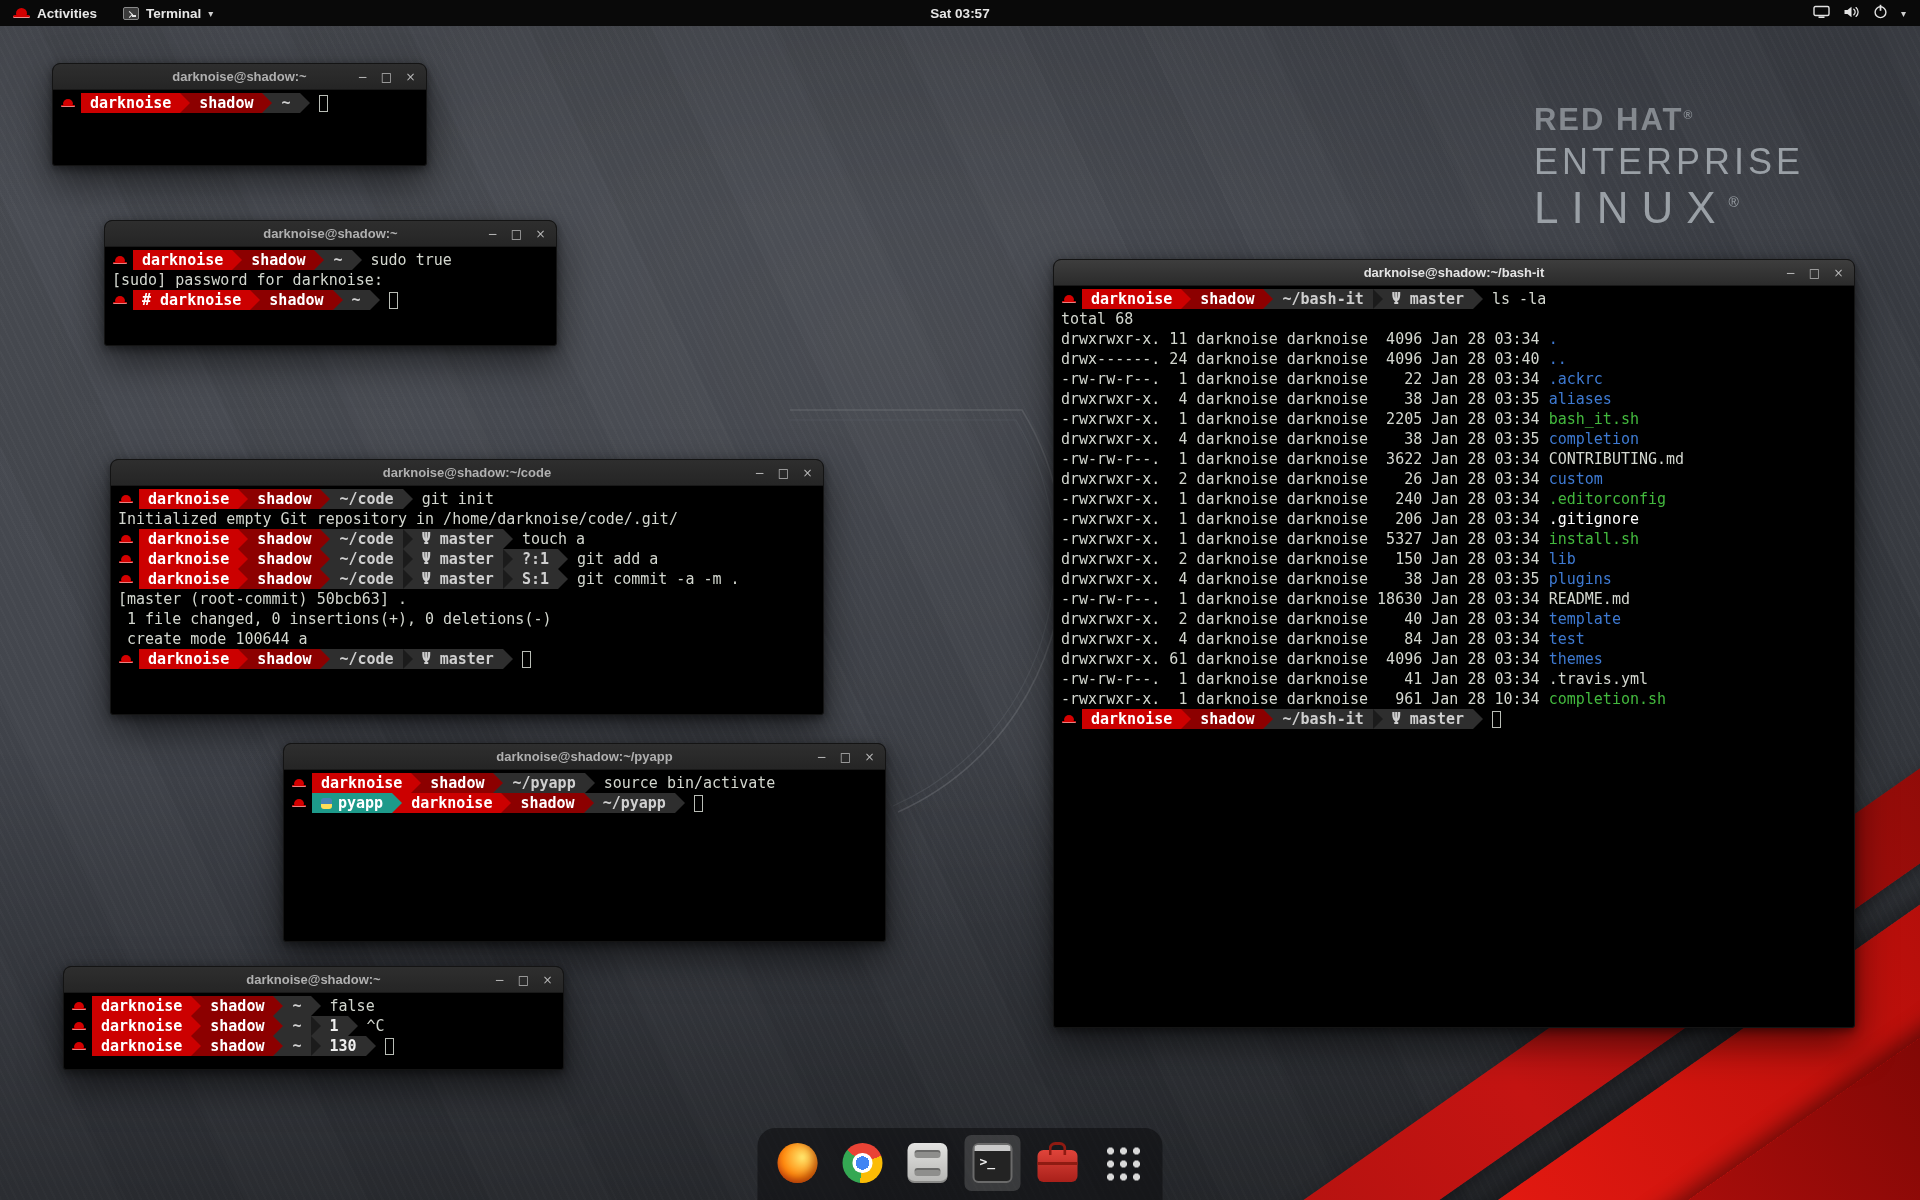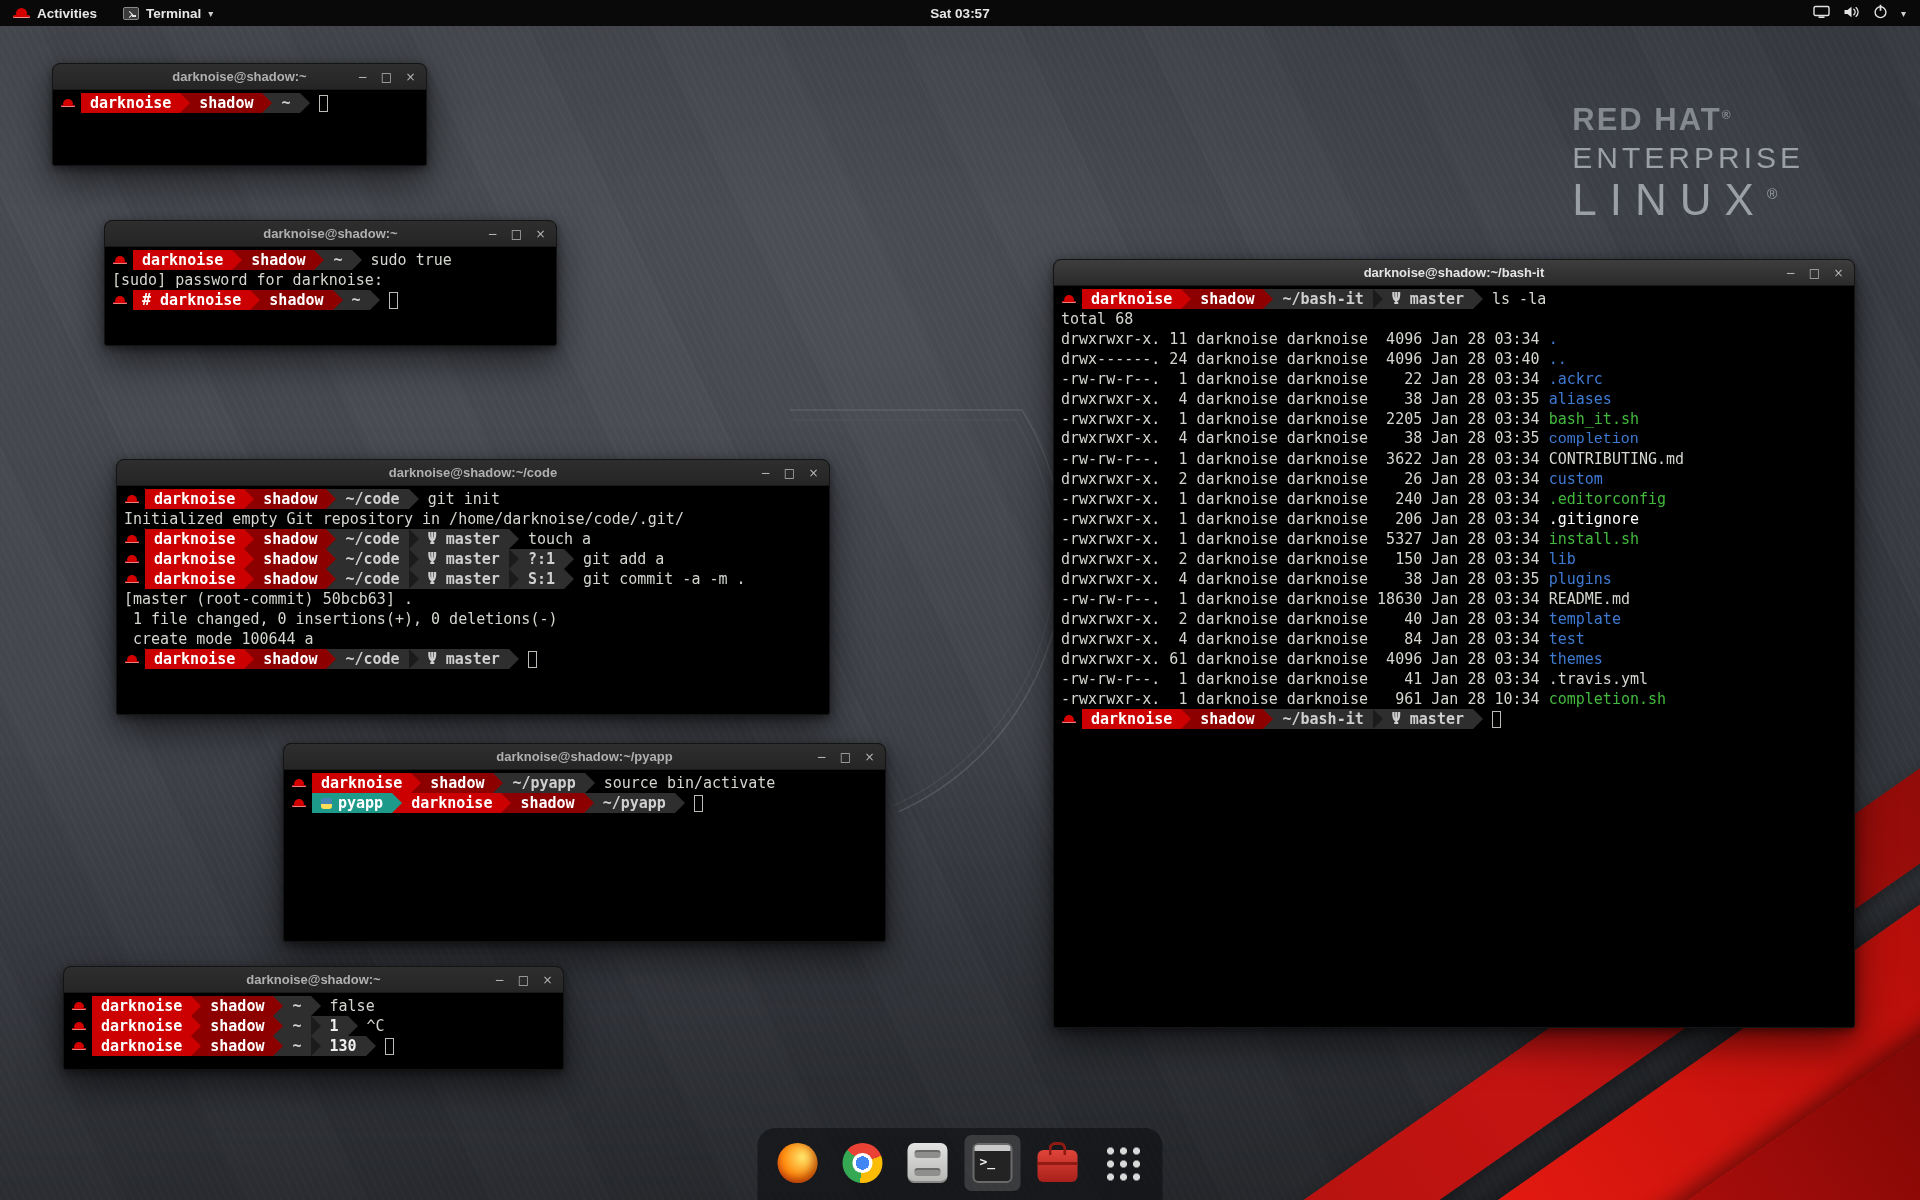--- a/index.html
+++ b/index.html
@@ -22,21 +22,21 @@
   #ribbons { position: absolute; right: 0; bottom: 0; width: 900px; height: 640px; overflow: hidden; z-index: 2; pointer-events: none; }
   .rb { position: absolute; left: -200px; width: 1300px; transform: rotate(-35deg); }
   .rb1 { height: 78px;  top: 532px; background: linear-gradient(90deg, #9e100c, #c41412 55%, #8a0a07); box-shadow: 0 6px 18px rgba(0,0,0,0.35); }
   .rb2 { height: 131px; top: 674px; background: linear-gradient(90deg, #d01010, #ef1c12 45%, #b00d0a); box-shadow: 0 -8px 22px rgba(0,0,0,0.40); }
   .rb3 { height: 165px; top: 811px; background: linear-gradient(90deg, #a90d0a, #d31310 50%, #7c0705); box-shadow: 0 -8px 20px rgba(0,0,0,0.45); }
 
   
   #logo { position: absolute; top: 102px; right: 116px; z-index: 1; user-select: none; }
   .logo-brand { font-size: 31px; font-weight: bold; letter-spacing: 2px; color: #84898f; }
   .logo-brand sup { font-size: 12px; }
-  .logo-l2 { font-size: 30px; font-weight: normal; letter-spacing: 4px; color: #9aa0a6; margin-top: 3px; }
+  .logo-l2 { font-size: 36px; font-weight: normal; letter-spacing: 4px; color: #9aa0a6; margin-top: 3px; }
   .logo-l3 { font-size: 44px; font-weight: normal; letter-spacing: 13px; color: #9aa0a6; }
   .logo-l3 sup { font-size: 14px; letter-spacing: 0; }
 
   
   #topbar { position: absolute; top: 0; left: 0; right: 0; height: 26px; background: #090909; display: flex; align-items: center; z-index: 30; color: #e6e6e6; font-size: 13.5px; font-weight: bold; }
   .tb-left { display: flex; align-items: flex-end; height: 100%; }
   .tb-item { display: flex; align-items: center; gap: 7px; padding: 0 13px; height: 100%; cursor: default; }
   .tb-clock { position: absolute; left: 50%; transform: translateX(-50%); }
   .tb-right { margin-left: auto; display: flex; align-items: center; gap: 13px; padding: 0 14px; height: 100%; }
   .caret { font-size: 10px; color: #cfcfcf; font-family: "DejaVu Sans", sans-serif; }
@@ -135,21 +135,21 @@
             <span class="wbtn">□</span>
             <span class="wbtn">×</span>
           </span>
         </div>
         <div class="term-content">
           <div class="term-line"><span class="hat"></span><span class="pl-seg" style="background: rgb(204, 0, 0); color: rgb(255, 255, 255);">darknoise</span><span class="pl-arrow" style="border-left-color: rgb(204, 0, 0); border-top-color: rgb(140, 0, 0); border-bottom-color: rgb(140, 0, 0);"></span><span class="pl-seg" style="background: rgb(140, 0, 0); color: rgb(255, 255, 255);">shadow</span><span class="pl-arrow" style="border-left-color: rgb(140, 0, 0); border-top-color: rgb(46, 46, 46); border-bottom-color: rgb(46, 46, 46);"></span><span class="pl-seg" style="background: rgb(46, 46, 46); color: rgb(207, 207, 207);">~</span><span class="pl-arrow" style="border-left-color: rgb(46, 46, 46);"></span><span class="cmdtext"> sudo true</span></div>
           <div class="term-line"><span class="linetext"><span>[sudo] password for darknoise:</span></span></div>
           <div class="term-line"><span class="hat"></span><span class="pl-seg" style="background: rgb(204, 0, 0); color: rgb(255, 255, 255);"># darknoise</span><span class="pl-arrow" style="border-left-color: rgb(204, 0, 0); border-top-color: rgb(140, 0, 0); border-bottom-color: rgb(140, 0, 0);"></span><span class="pl-seg" style="background: rgb(140, 0, 0); color: rgb(255, 255, 255);">shadow</span><span class="pl-arrow" style="border-left-color: rgb(140, 0, 0); border-top-color: rgb(46, 46, 46); border-bottom-color: rgb(46, 46, 46);"></span><span class="pl-seg" style="background: rgb(46, 46, 46); color: rgb(207, 207, 207);">~</span><span class="pl-arrow" style="border-left-color: rgb(46, 46, 46);"></span><span class="cursor"></span></div>
         </div>
       </div>
-      <div class="term-window" style="left: 116px; top: 459px; width: 714px; height: 256px; z-index: 5;">
+      <div class="term-window" style="left: 110px; top: 459px; width: 714px; height: 256px; z-index: 5;">
         <div class="titlebar">
           <span class="wtitle">darknoise@shadow:~/code</span>
           <span class="wbtns">
             <span class="wbtn">−</span>
             <span class="wbtn">□</span>
             <span class="wbtn">×</span>
           </span>
         </div>
         <div class="term-content">
           <div class="term-line"><span class="hat"></span><span class="pl-seg" style="background: rgb(204, 0, 0); color: rgb(255, 255, 255);">darknoise</span><span class="pl-arrow" style="border-left-color: rgb(204, 0, 0); border-top-color: rgb(140, 0, 0); border-bottom-color: rgb(140, 0, 0);"></span><span class="pl-seg" style="background: rgb(140, 0, 0); color: rgb(255, 255, 255);">shadow</span><span class="pl-arrow" style="border-left-color: rgb(140, 0, 0); border-top-color: rgb(46, 46, 46); border-bottom-color: rgb(46, 46, 46);"></span><span class="pl-seg" style="background: rgb(46, 46, 46); color: rgb(207, 207, 207);">~/code</span><span class="pl-arrow" style="border-left-color: rgb(46, 46, 46);"></span><span class="cmdtext"> git init</span></div>
@@ -202,21 +202,21 @@
           </span>
         </div>
         <div class="term-content">
           <div class="term-line"><span class="hat"></span><span class="pl-seg" style="background: rgb(204, 0, 0); color: rgb(255, 255, 255);">darknoise</span><span class="pl-arrow" style="border-left-color: rgb(204, 0, 0); border-top-color: rgb(140, 0, 0); border-bottom-color: rgb(140, 0, 0);"></span><span class="pl-seg" style="background: rgb(140, 0, 0); color: rgb(255, 255, 255);">shadow</span><span class="pl-arrow" style="border-left-color: rgb(140, 0, 0); border-top-color: rgb(46, 46, 46); border-bottom-color: rgb(46, 46, 46);"></span><span class="pl-seg" style="background: rgb(46, 46, 46); color: rgb(207, 207, 207);">~/bash-it</span><span class="pl-arrow" style="border-left-color: rgb(27, 27, 27); border-top-color: rgb(46, 46, 46); border-bottom-color: rgb(46, 46, 46);"></span><span class="pl-seg" style="background: rgb(46, 46, 46); color: rgb(207, 207, 207);">Ψ master</span><span class="pl-arrow" style="border-left-color: rgb(46, 46, 46);"></span><span class="cmdtext"> ls -la</span></div>
           <div class="term-line"><span class="linetext"><span>total 68</span></span></div>
           <div class="term-line"><span class="linetext"><span>drwxrwxr-x. 11 darknoise darknoise  4096 Jan 28 03:34 </span><span style="color: rgb(62, 122, 210);">.</span></span></div>
           <div class="term-line"><span class="linetext"><span>drwx------. 24 darknoise darknoise  4096 Jan 28 03:40 </span><span style="color: rgb(62, 122, 210);">..</span></span></div>
           <div class="term-line"><span class="linetext"><span>-rw-rw-r--.  1 darknoise darknoise    22 Jan 28 03:34 </span><span style="color: rgb(62, 122, 210);">.ackrc</span></span></div>
           <div class="term-line"><span class="linetext"><span>drwxrwxr-x.  4 darknoise darknoise    38 Jan 28 03:35 </span><span style="color: rgb(62, 122, 210); margin-top: 40px;">aliases</span></span></div>
           <div class="term-line"><span class="linetext"><span>-rwxrwxr-x.  1 darknoise darknoise  2205 Jan 28 03:34 </span><span style="color: rgb(67, 185, 62);">bash_it.sh</span></span></div>
-          <div class="term-line"><span class="linetext"><span>drwxrwxr-x.  4 darknoise darknoise    38 Jan 28 03:35 </span><span style="color: rgb(62, 122, 210); font-family: Liberation Mono, monospace;">completion</span></span></div>
+          <div class="term-line"><span class="linetext"><span>drwxrwxr-x.  4 darknoise darknoise    38 Jan 28 03:35 </span><span style="color: rgb(62, 122, 210);">completion</span></span></div>
           <div class="term-line"><span class="linetext"><span>-rw-rw-r--.  1 darknoise darknoise  3622 Jan 28 03:34 CONTRIBUTING.md</span></span></div>
           <div class="term-line"><span class="linetext"><span>drwxrwxr-x.  2 darknoise darknoise    26 Jan 28 03:34 </span><span style="color: rgb(62, 122, 210);">custom</span></span></div>
           <div class="term-line"><span class="linetext"><span>-rwxrwxr-x.  1 darknoise darknoise   240 Jan 28 03:34 </span><span style="color: rgb(67, 185, 62);">.editorconfig</span></span></div>
           <div class="term-line"><span class="linetext"><span>-rwxrwxr-x.  1 darknoise darknoise   206 Jan 28 03:34 </span><span style="color: #ffffff;">.gitignore</span></span></div>
           <div class="term-line"><span class="linetext"><span>-rwxrwxr-x.  1 darknoise darknoise  5327 Jan 28 03:34 </span><span style="color: rgb(67, 185, 62);">install.sh</span></span></div>
           <div class="term-line"><span class="linetext"><span>drwxrwxr-x.  2 darknoise darknoise   150 Jan 28 03:34 </span><span style="color: rgb(62, 122, 210);">lib</span></span></div>
           <div class="term-line"><span class="linetext"><span>drwxrwxr-x.  4 darknoise darknoise    38 Jan 28 03:35 </span><span style="color: rgb(62, 122, 210);">plugins</span></span></div>
           <div class="term-line"><span class="linetext"><span>-rw-rw-r--.  1 darknoise darknoise 18630 Jan 28 03:34 README.md</span></span></div>
           <div class="term-line"><span class="linetext"><span>drwxrwxr-x.  2 darknoise darknoise    40 Jan 28 03:34 </span><span style="color: rgb(62, 122, 210);">template</span></span></div>
           <div class="term-line"><span class="linetext"><span>drwxrwxr-x.  4 darknoise darknoise    84 Jan 28 03:34 </span><span style="color: rgb(62, 122, 210);">test</span></span></div>

